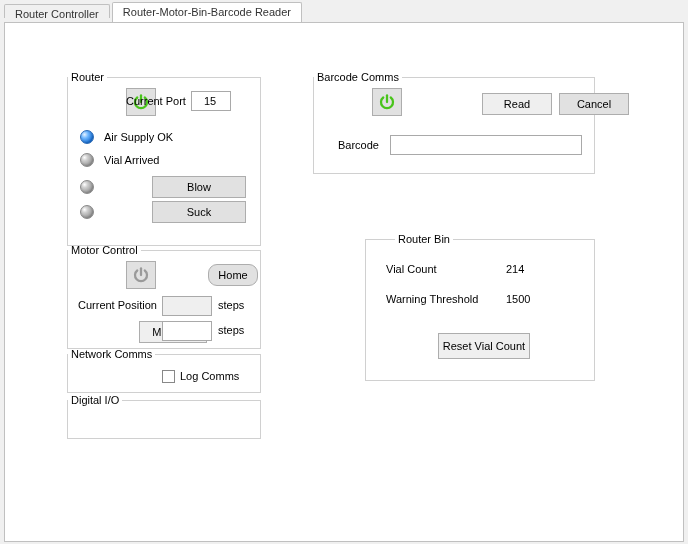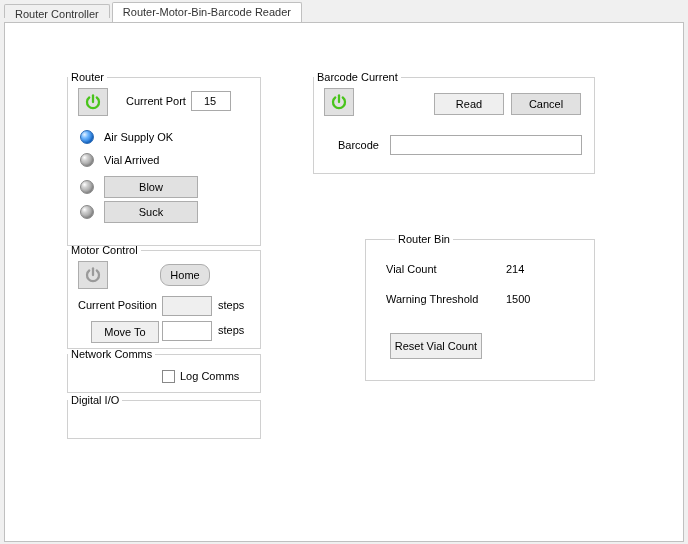--- a/index.html
+++ b/index.html
@@ -65,20 +65,21 @@
     display: inline-flex;
     align-items: center;
     justify-content: center;
     height: 22px;
     border: 1px solid #adadad;
     background: #e1e1e1;
     font-size: 11px;
     color: #000;
     cursor: pointer;
     padding: 0;
+    margin-left: 48px;
   }
   .btn.light { background: #efefef; }
   .icon-btn {
     width: 30px; height: 28px;
   }
   .textbox {
     height: 20px;
     border: 1px solid #a9a9a9;
     background: #fff;
     font-size: 11px;
@@ -169,21 +170,21 @@
     <legend>Network Comms</legend>
     <span class="checkbox abs" style="left:94px; top:10px;"></span>
     <span class="lbl abs" style="left:112px; top:10px;">Log Comms</span>
   </fieldset>
 
   <fieldset style="left:62px; top:371px; width:194px; height:45px;">
     <legend>Digital I/O</legend>
   </fieldset>
 
   <fieldset style="left:308px; top:48px; width:282px; height:103px;">
-    <legend>Barcode Current</legend>
+    <legend>Barcode Comms</legend>
 
     <button class="btn icon-btn abs" style="left:10px; top:5px;">
       <svg class="power-svg" width="18" height="18" viewBox="0 0 24 24">
         <path d="M12 3v9" stroke="#49c41b" stroke-width="3" stroke-linecap="round" fill="none"></path>
         <path d="M7 6a8 8 0 1 0 10 0" stroke="#49c41b" stroke-width="3" stroke-linecap="round" fill="none"></path>
       </svg>
     </button>
     <button class="btn light abs" style="left:120px; top:10px; width:70px;">Read</button>
     <button class="btn abs" style="left:197px; top:10px; width:70px;">Cancel</button>
 

